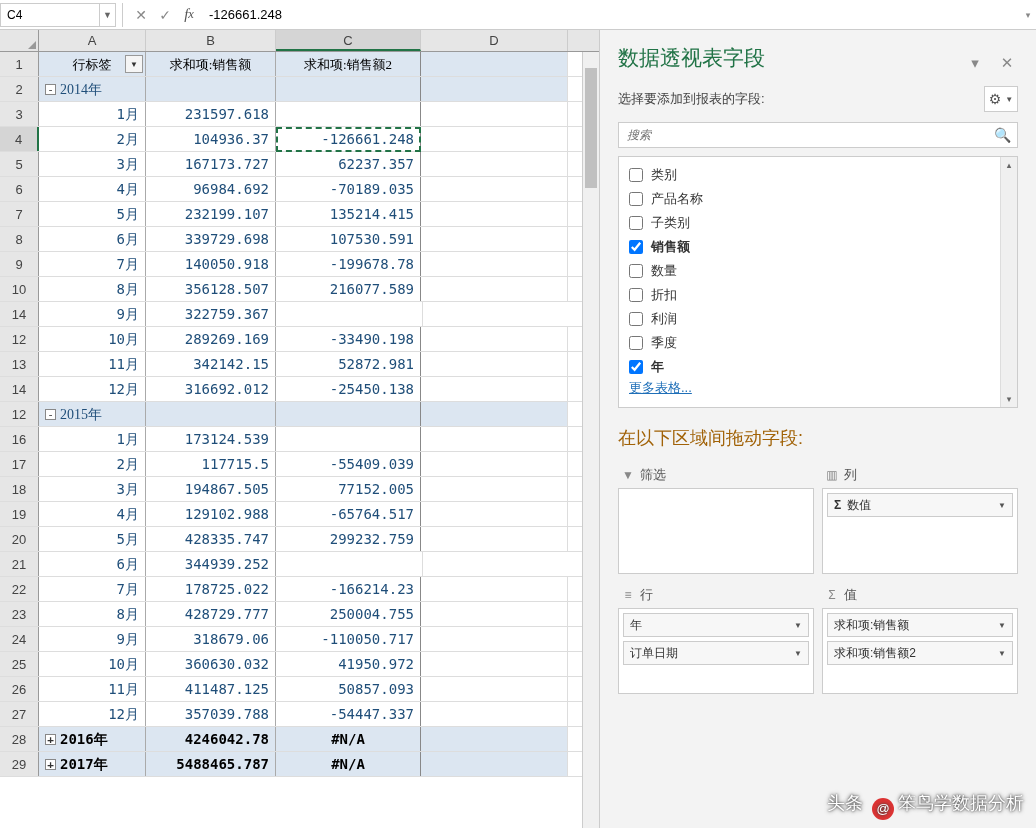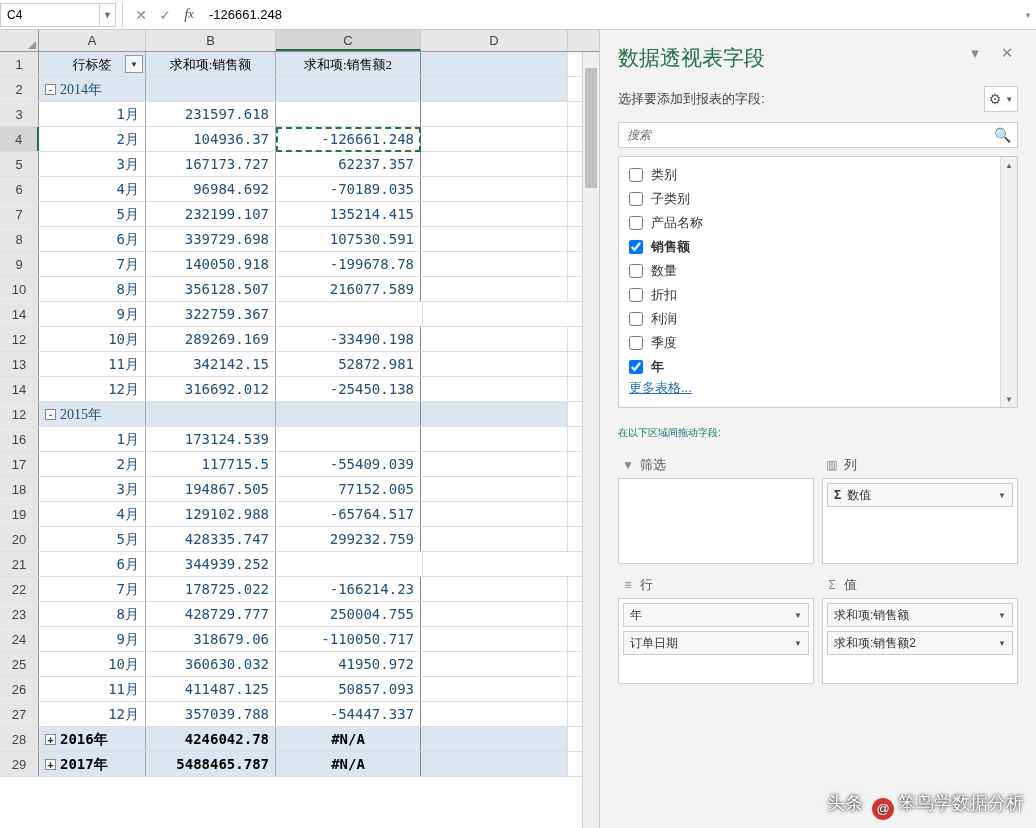--- a/index.html
+++ b/index.html
@@ -36,41 +36,41 @@
   .group-row .cell { background:#dce6f1; color:#1f4e79; font-family:"SimSun"; text-align:left;}
   .total-row .cell { background:#dce6f1; color:#000; font-weight:bold; text-align:right;}
   .total-row .cA { text-align:left;}
   .expand-btn { display:inline-block; width:11px; height:11px; border:1px solid #888; line-height:9px; text-align:center; font-size:11px; margin-right:4px; background:#fff; color:#333; vertical-align:1px;}
   .active-cell { position:absolute; border:2px dashed #217346; pointer-events:none; animation: marq 0.5s linear infinite;}
   .v-scroll { position:absolute; right:0; top:22px; bottom:0; width:17px; background:#f0f0f0; border-left:1px solid #ccc;}
   .v-scroll .thumb{ position:absolute; left:2px; right:2px; top:16px; height:120px; background:#c0c0c0;}
 
   
   .field-pane { width:436px; background:#f3f3f3; display:flex; flex-direction:column; padding:0; }
-  .fp-head { display:flex; align-items:flex-start; padding:14px 18px 8px 18px; }
+  .fp-head { display:flex; align-items:flex-end; padding:14px 18px 8px 18px; }
   .fp-title { font-size:21px; color:#217346; flex:1; font-weight:400;}
   .fp-head .dd-ic, .fp-head .x-ic { width:22px; text-align:center; color:#888; font-size:15px; margin-left:10px;}
   .fp-sub { padding:6px 18px 10px 18px; display:flex; align-items:center;}
   .fp-sub-text { flex:1; font-size:13px; color:#444;}
   .gear-btn { width:34px; height:26px; border:1px solid #ccc; background:#fff; display:flex; align-items:center; justify-content:center; color:#555; font-size:14px;}
   .gear-btn span.dd { font-size:8px; margin-left:4px;}
   .search-wrap { margin:0 18px 8px 18px; position:relative;}
   .search-wrap input { width:100%; height:26px; border:1px solid #ccc; padding:0 26px 0 8px; font-size:12px; color:#888; font-style:italic;}
   .search-ic { position:absolute; right:6px; top:5px; color:#3573b8; font-size:14px;}
   .fields-box { margin:0 18px 0 18px; border:1px solid #ccc; background:#fff; height:252px; position:relative;}
   .fields-list { padding:6px 4px; }
   .field-item { display:flex; align-items:center; padding:3px 6px; font-size:13px;}
   .field-item input { margin-right:8px; width:14px; height:14px;}
   .field-item.checked label { }
   .more-tables { padding:6px 10px; color:#1f6fb8; font-size:13px; text-decoration:underline; position:absolute; bottom:4px;}
   .fb-scroll { position:absolute; right:0; top:0; bottom:0; width:17px; background:#f0f0f0; border-left:1px solid #ddd;}
   .fb-scroll .up, .fb-scroll .dn { height:16px; text-align:center; font-size:9px; color:#666; line-height:16px;}
   .fb-scroll .dn { position:absolute; bottom:0; left:0; right:0;}
 
-  .drag-label { padding:18px 18px 8px 18px; font-size:10px; color:#0f766e;}
+  .drag-label { padding:18px 18px 8px 18px; font-size:18px; color:#a16207;}
   .areas { display:flex; flex-wrap:wrap; padding:0 14px;}
   .area { width:50%; padding:4px; display:flex; flex-direction:column;}
   .area-head { font-size:13px; color:#555; padding:4px 2px; display:flex; align-items:center;}
   .area-head .ic { width:16px; display:inline-block; text-align:center; color:#888; margin-right:4px; font-size:12px;}
   .area-box { border:1px solid #ccc; background:#fff; min-height:86px; padding:4px;}
   .pill { border:1px solid #ccc; background:#f7f7f7; height:24px; display:flex; align-items:center; padding:0 6px; margin-bottom:4px; font-size:12px;}
   .pill .txt { flex:1; white-space:nowrap; overflow:hidden;}
   .pill .dd { font-size:8px; color:#555;}
   .pill.sigma .sig { font-weight:bold; margin-right:6px;}
 
@@ -327,25 +327,25 @@
       <span class="search-ic">🔍</span>
     </div>
     <div class="fields-box">
       <div class="fields-list" id="fields-list">
           <div class="field-item">
             <input type="checkbox" style="">
             <label style="">类别</label>
           </div>
           <div class="field-item">
             <input type="checkbox" style="">
+            <label style="">产品名称</label>
+          </div>
+          <div class="field-item">
+            <input type="checkbox" style="">
             <label style="">子类别</label>
-          </div>
-          <div class="field-item">
-            <input type="checkbox" style="">
-            <label style="">产品名称</label>
           </div>
           <div class="field-item checked">
             <input type="checkbox" checked="" style="">
             <label style="font-weight:bold;">销售额</label>
           </div>
           <div class="field-item">
             <input type="checkbox" style="">
             <label style="">数量</label>
           </div>
           <div class="field-item">

